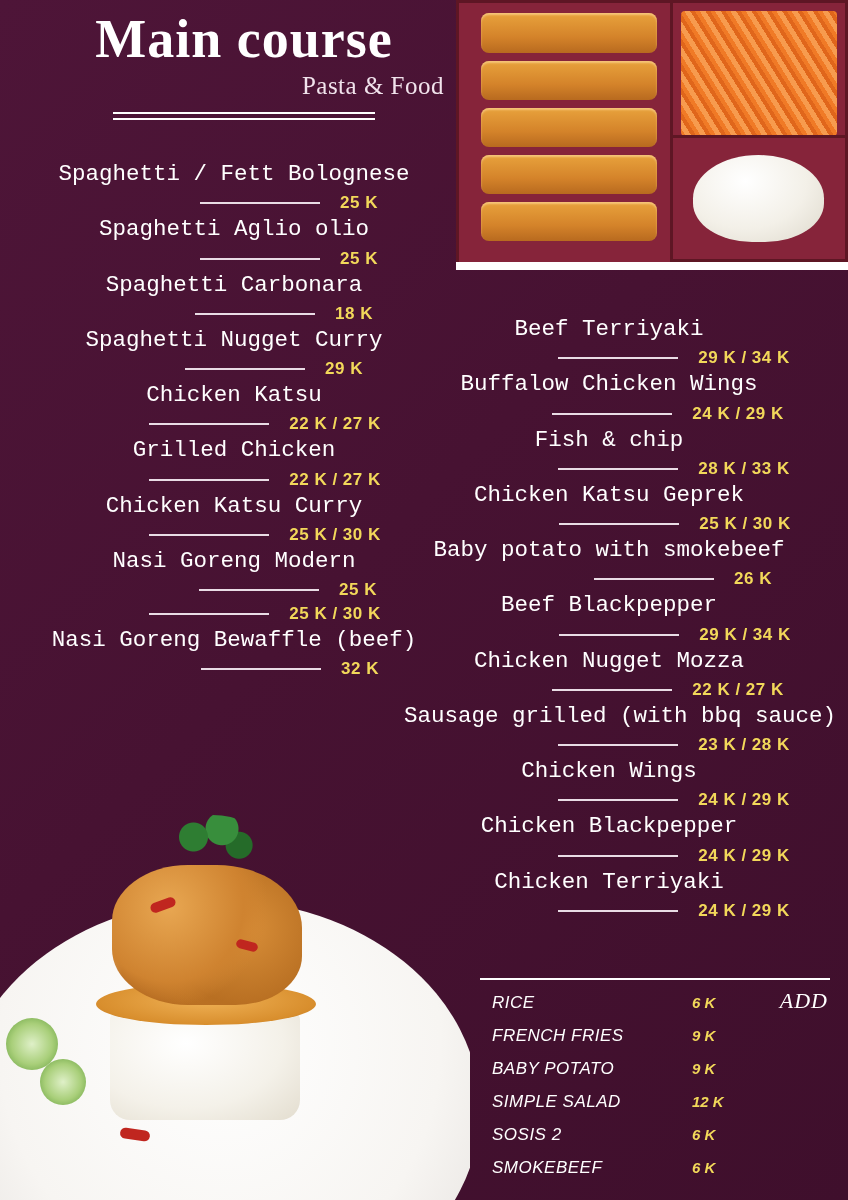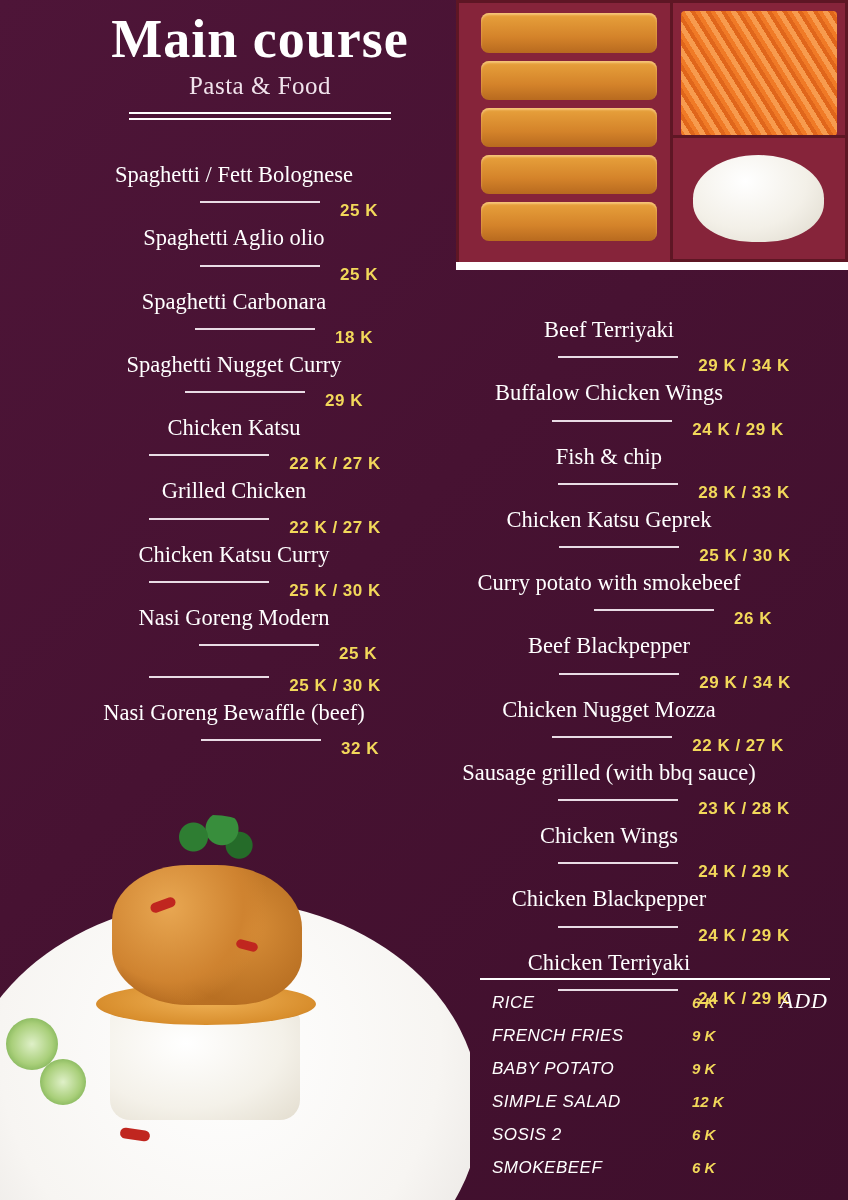--- a/index.html
+++ b/index.html
@@ -19,39 +19,39 @@
     position: relative;
     width: 848px;
     height: 1200px;
     background: linear-gradient(135deg, #4e1538 0%, #471232 45%, #3f0f2c 100%);
     overflow: hidden;
   }
 
   
   .header {
     position: absolute;
-    left: 60px;
+    left: 44px;
     top: 8px;
     width: 400px;
   }
   .title {
     font-family: "Liberation Serif", serif;
     font-size: 54px;
     font-weight: bold;
     letter-spacing: 1px;
     color: #ffffff;
     margin: 0;
     line-height: 1.15;
     text-align: center;
   }
   .subtitle {
     font-family: "Liberation Serif", serif;
     font-size: 25px;
     color: #f1e3ec;
-    text-align: center;
+    text-align: right;
     margin-top: 2px;
     letter-spacing: 0.5px;
   }
   .dbl-rule {
     width: 262px;
     margin: 12px auto 0 auto;
   }
   .dbl-rule .r1 {
     height: 2px;
     background: #ffffff;
@@ -136,32 +136,33 @@
   .col-right {
     position: absolute;
     left: 404px;
     top: 315px;
     width: 410px;
   }
   .item {
     margin-bottom: 2px;
   }
   .item-name {
-    font-family: Liberation Serif, serif;
+    font-family: Liberation Mono, monospace;
     font-size: 22.5px;
     color: #ffffff;
     text-align: center;
     line-height: 1.3;
     white-space: nowrap;
   }
   .price-row {
     display: flex;
+    align-items: center;
     justify-content: center;
     gap: 20px;
-    margin-top: 12px;
+    margin-top: 4px;
   }
   .price-rule {
     height: 2px;
     background: #e9dce5;
     width: 120px;
     flex: 0 0 auto;
   }
   .price {
     font-family: "Liberation Sans", sans-serif;
     font-size: 17px;
@@ -440,21 +441,21 @@
 
     <div class="item">
       <div class="item-name">Chicken Katsu Geprek</div>
       <div class="price-row" style="padding-left:132px;">
         <div class="price-rule"></div>
         <div class="price">25 K / 30 K</div>
       </div>
     </div>
 
     <div class="item">
-      <div class="item-name">Curry potato with smokebeef</div>
+      <div class="item-name">Baby potato with smokebeef</div>
       <div class="price-row" style="padding-left:148px;">
         <div class="price-rule"></div>
         <div class="price">26 K</div>
       </div>
     </div>
 
     <div class="item">
       <div class="item-name">Beef Blackpepper</div>
       <div class="price-row" style="padding-left:132px;">
         <div class="price-rule"></div>

